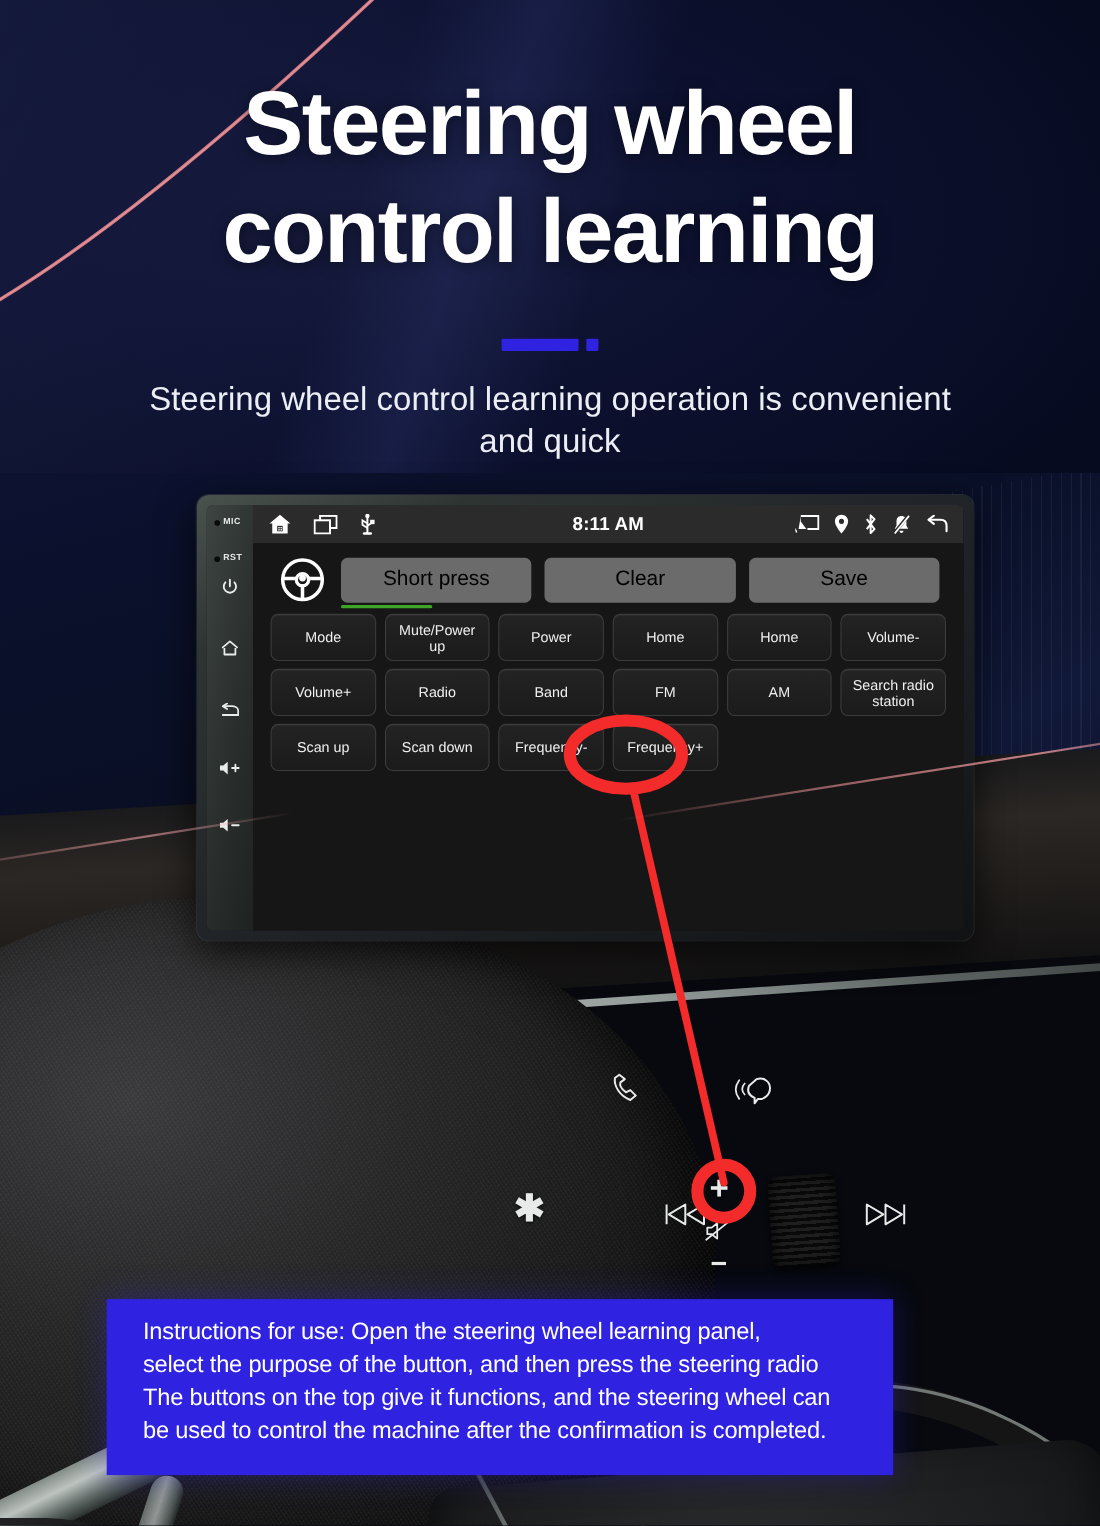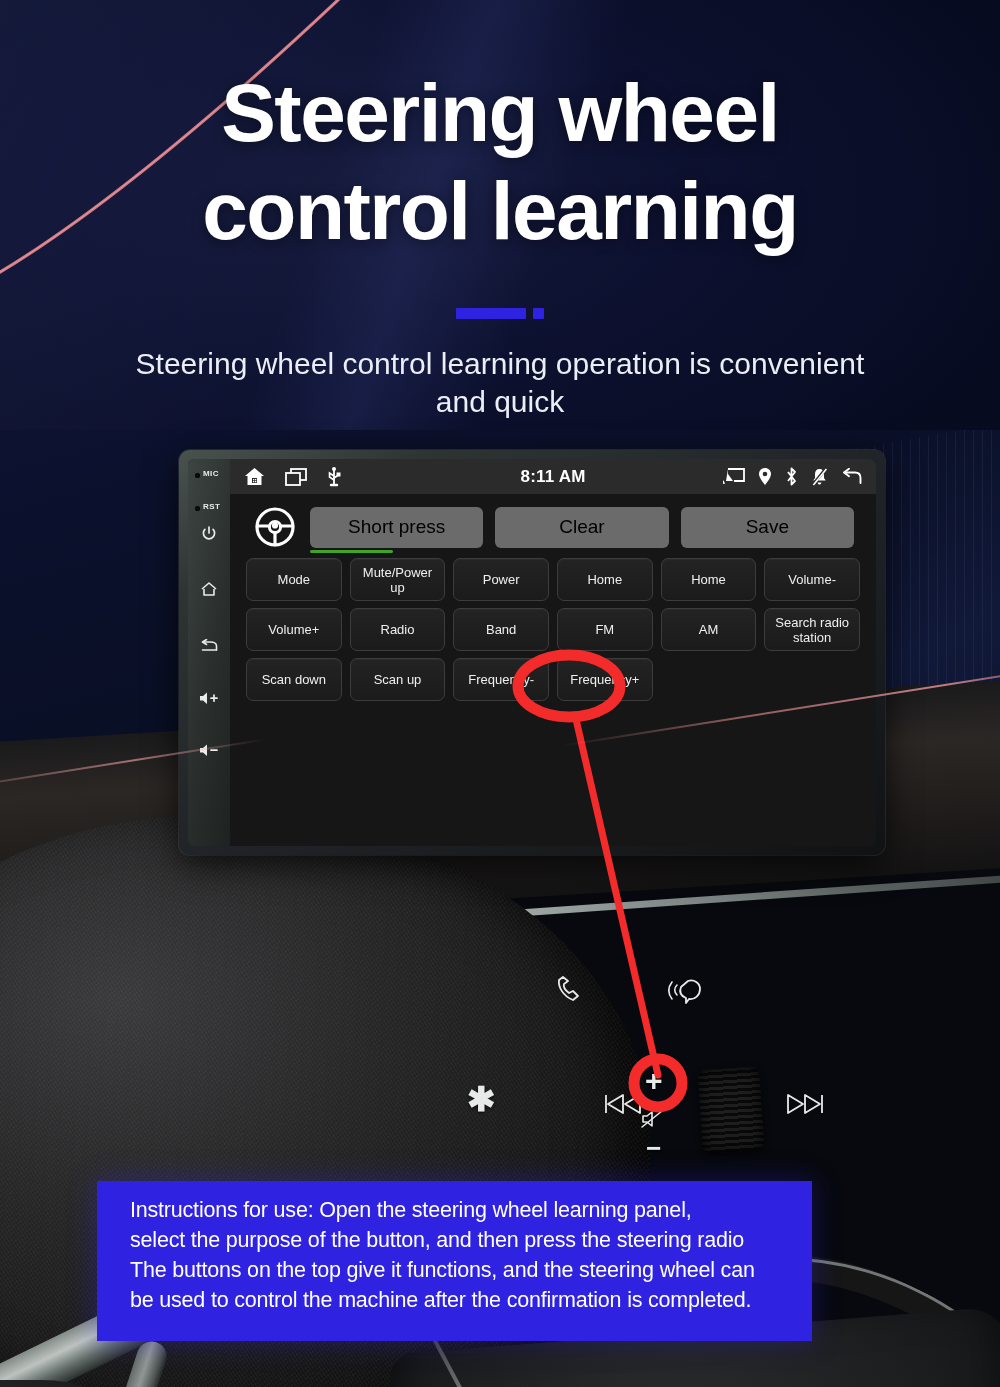--- a/index.html
+++ b/index.html
@@ -580,22 +580,22 @@
             <div class="gbtn">Home</div>
             <div class="gbtn">Volume-</div>
             <div class="gbtn">Volume+</div>
             <div class="gbtn">Radio</div>
 
             <div class="gbtn">Band</div>
             <div class="gbtn">FM</div>
             <div class="gbtn">AM</div>
             <div class="gbtn">Search radio station</div>
 
+            <div class="gbtn">Scan up</div>
             <div class="gbtn">Scan down</div>
-            <div class="gbtn">Scan up</div>
             <div class="gbtn">Frequency-</div>
             <div class="gbtn">Frequency+</div>
           </div>
 
         </div>
       </div>
     </div>
   </div>
 
   <svg class="annot" viewBox="0 0 1000 1387">

